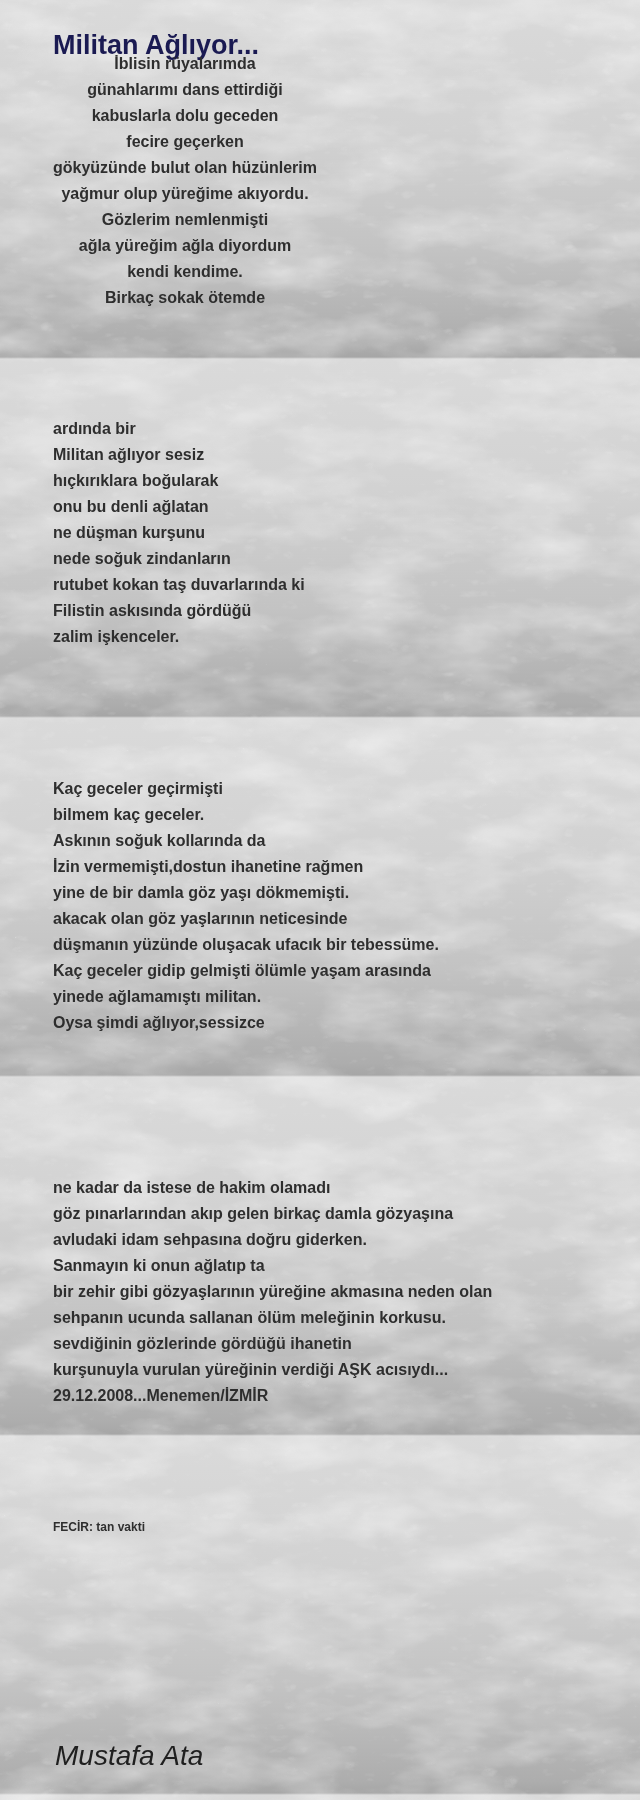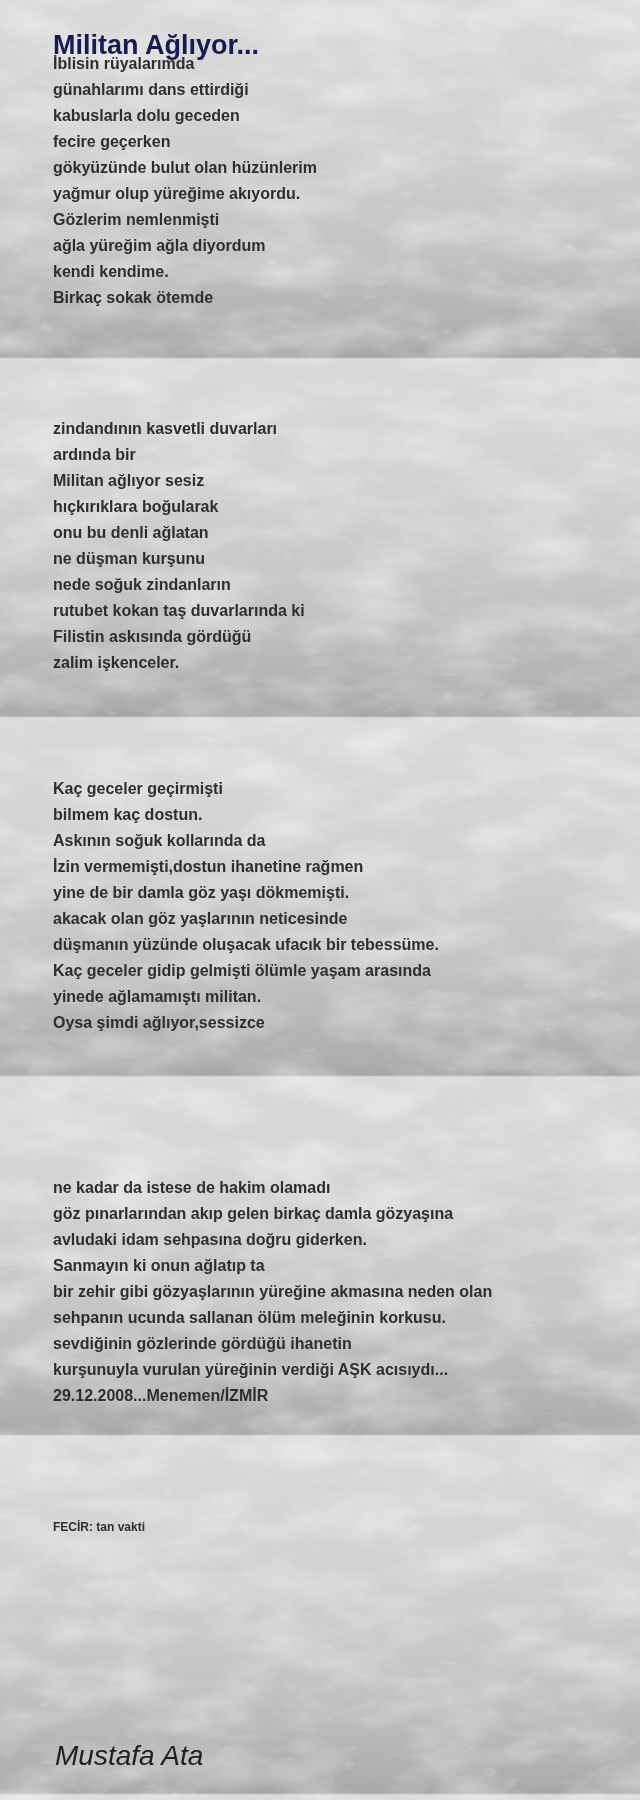--- a/index.html
+++ b/index.html
@@ -52,21 +52,21 @@
   }
   .stanza {
     position: absolute;
     left: 53px;
     color: var(--body-text, #2e2e2e);
     font-size: 16px;
     font-weight: bold;
     line-height: 26px;
     white-space: nowrap;
   }
-  .stanza-1 { top: 51px; }
+  .stanza-1 { top: 51px; text-align: center; }
   .stanza-2 { top: 416px; }
   .stanza-3 { top: 776px; }
   .stanza-4 { top: 1134px; margin-top: 41px; }
   .footnote {
     position: absolute;
     left: 53px;
     top: 1520px;
     font-size: 12px;
     font-weight: bold;
     color: var(--body-text, #2e2e2e);
@@ -120,35 +120,34 @@
     <div>fecire geçerken</div>
     <div>gökyüzünde bulut olan hüzünlerim</div>
     <div>yağmur olup yüreğime akıyordu.</div>
     <div>Gözlerim nemlenmişti</div>
     <div>ağla yüreğim ağla diyordum</div>
     <div>kendi kendime.</div>
     <div>Birkaç sokak ötemde</div>
   </div>
 
   <div class="stanza stanza-2">
-    <div>zindandının kasvetli duvarları</div>
     <div>ardında bir</div>
     <div>Militan ağlıyor sesiz</div>
     <div>hıçkırıklara boğularak</div>
     <div>onu bu denli ağlatan</div>
     <div>ne düşman kurşunu</div>
     <div>nede soğuk zindanların</div>
     <div>rutubet kokan taş duvarlarında ki</div>
     <div>Filistin askısında gördüğü</div>
     <div>zalim işkenceler.</div>
   </div>
 
   <div class="stanza stanza-3">
     <div>Kaç geceler geçirmişti</div>
-    <div>bilmem kaç dostun.</div>
+    <div>bilmem kaç geceler.</div>
     <div>Askının soğuk kollarında da</div>
     <div>İzin vermemişti,dostun ihanetine rağmen</div>
     <div>yine de bir damla göz yaşı dökmemişti.</div>
     <div>akacak olan göz yaşlarının neticesinde</div>
     <div>düşmanın yüzünde oluşacak ufacık bir tebessüme.</div>
     <div>Kaç geceler gidip gelmişti ölümle yaşam arasında</div>
     <div>yinede ağlamamıştı militan.</div>
     <div>Oysa şimdi ağlıyor,sessizce</div>
   </div>
 

